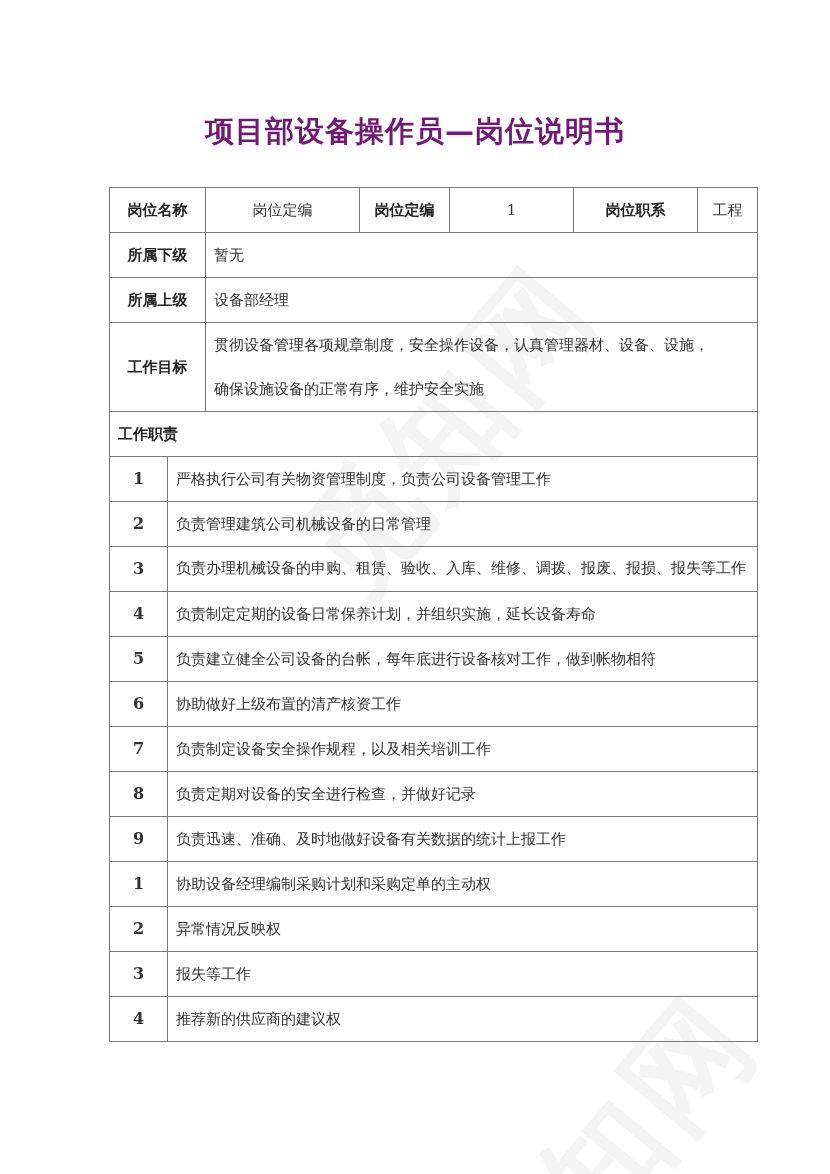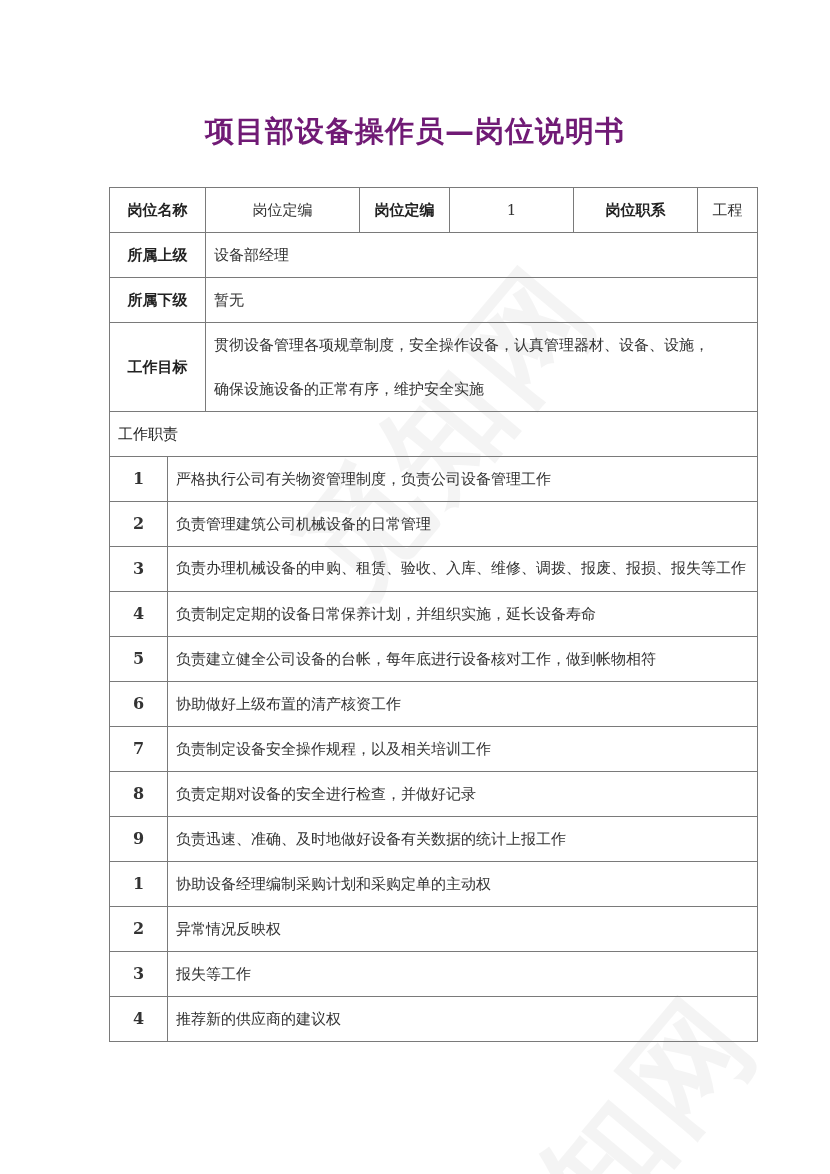--- a/index.html
+++ b/index.html
@@ -23,21 +23,21 @@
     border-collapse: collapse; table-layout: fixed;
   }
   td {
     border: 1.5px solid #7a7a7a; font-size: 15px; color: #333; padding: 0 8px;
     vertical-align: middle; line-height: 1.2;
   }
   .lbl { font-weight: bold; text-align: center; color: #222; padding: 0; }
   .center { text-align: center; }
   .h44 td { height: 44px; }
   .goal { line-height: 44px; }
-  .section { font-weight: normal; color: #222; padding-left: 8px; }
+  .section { font-weight: bold; color: #222; padding-left: 8px; }
   .num { text-align: center; font-weight: bold; font-size: 16px; padding: 0; }
   .txt { padding-left: 8px; }
   .tight { line-height: 1.05; }
 </style>
 </head>
 <body>
 
 <div class="watermark wm1">觅知网</div>
 <div class="watermark wm2">觅知网</div>
 
@@ -56,26 +56,26 @@
   <tbody>
       <tr class="h44">
     <td colspan="2" class="lbl">岗位名称</td>
     <td class="center">岗位定编</td>
     <td class="lbl">岗位定编</td>
     <td class="center">1</td>
     <td class="lbl">岗位职系</td>
     <td class="center">工程</td>
   </tr>
   <tr class="h44">
+    <td colspan="2" class="lbl">所属下级</td>
+    <td colspan="5">暂无</td>
+  </tr>
+  <tr class="h44">
     <td colspan="2" class="lbl">所属上级</td>
     <td colspan="5">设备部经理</td>
-  </tr>
-  <tr class="h44">
-    <td colspan="2" class="lbl">所属下级</td>
-    <td colspan="5">暂无</td>
   </tr>
   <tr>
     <td colspan="2" class="lbl" style="height:87px">工作目标</td>
     <td colspan="5" class="goal">
       <div>贯彻设备管理各项规章制度，安全操作设备，认真管理器材、设备、设施，</div>
       <div>确保设施设备的正常有序，维护安全实施</div>
     </td>
   </tr>
   <tr class="h44">
     <td colspan="7" class="section">工作职责</td>

